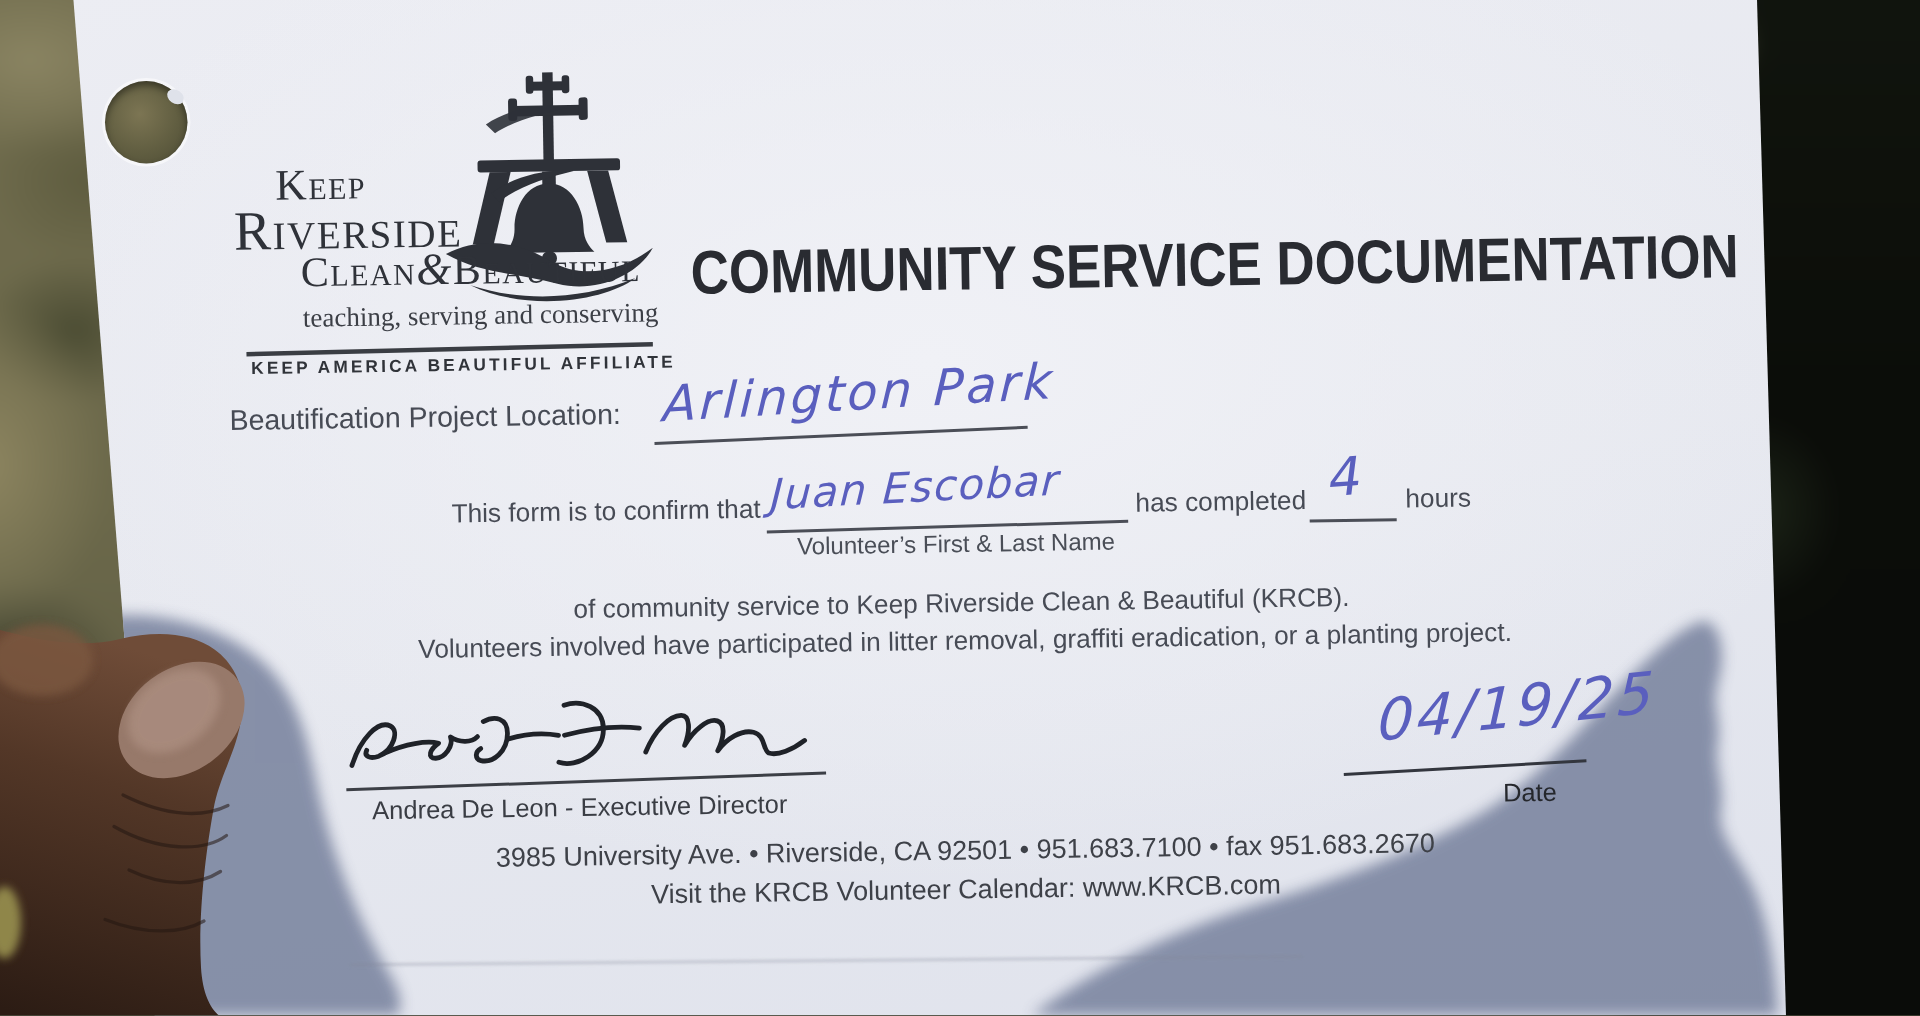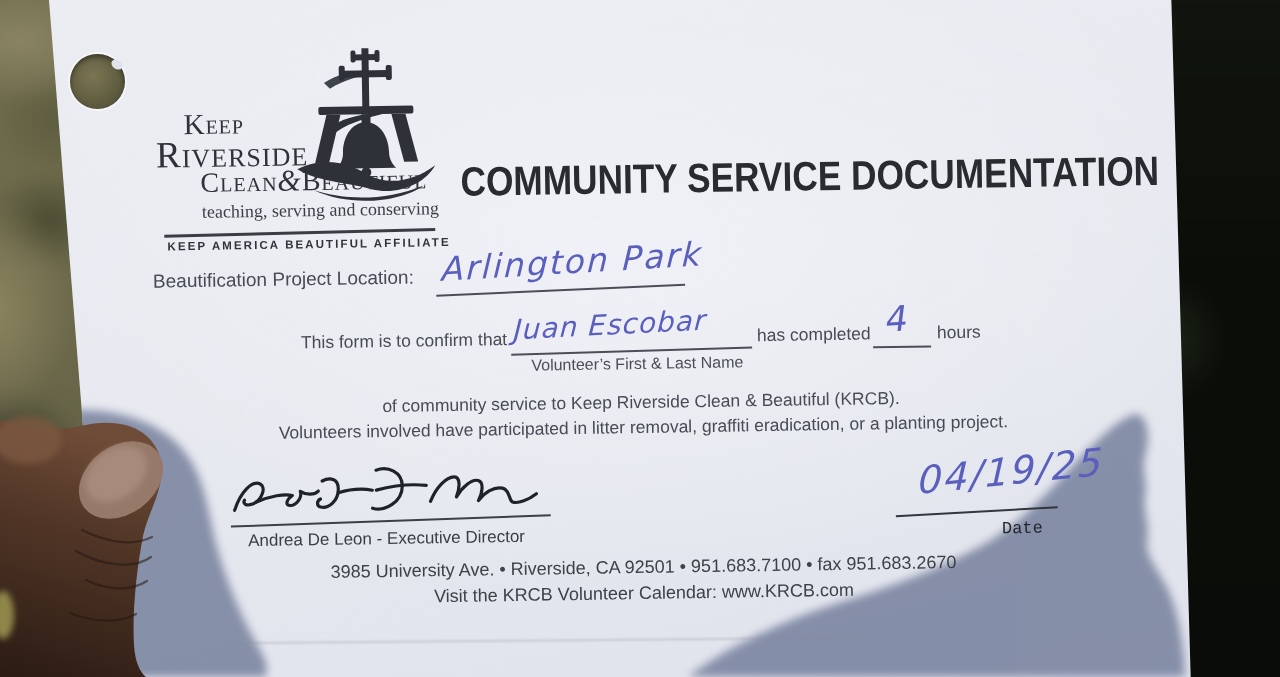--- a/index.html
+++ b/index.html
@@ -163,21 +163,21 @@
           <path d="M150,10 C162,6 176,12 176,26 C176,42 158,52 146,48"></path>
           <path d="M150,30 C166,26 184,24 200,26"></path>
           <path d="M204,42 C210,28 220,18 228,18 C234,18 234,28 230,38 C236,28 246,20 252,22 C258,24 256,34 252,42 C258,34 268,28 276,30 C284,32 282,42 286,44 C292,46 302,42 310,36"></path>
         </g>
       </svg>
       <div class="line" style="left:228px;top:516px;width:320px;transform:rotate(-1.1deg);background:#3c3f46;"></div>
       <div class="abs p-sm" style="left:245px;top:525px;font-size:17px;color:#3a3d44;">Andrea De Leon -  Executive Director</div>
 
       <div class="abs ink hw-date">04/19/25</div>
       <div class="line" style="left:893px;top:516px;width:162px;transform:rotate(-2.3deg);background:#33363e;"></div>
-      <div class="abs p-sm" style="left:999px;top:525px;font-size:17px;color:#25272c;font-family:Liberation Mono, monospace;">Date</div>
+      <div class="abs p-sm" style="left:999px;top:525px;font-size:17px;color:#25272c;">Date</div>
 
       <div class="abs p-md" style="left:640px;top:557px;font-size:18px;transform:translateX(-50%);color:#3e4148;">3985 University Ave. • Riverside, CA 92501 • 951.683.7100  • fax 951.683.2670</div>
       <div class="abs p-md" style="left:640px;top:583px;font-size:18px;transform:translateX(-50%);color:#3e4148;">Visit the KRCB Volunteer Calendar: www.KRCB.com</div>
 
       <div class="abs crease"></div>
     </div>
   </div>
 
   <svg class="thumb-svg" width="300" height="269" viewBox="0 0 300 269">
     <defs>

